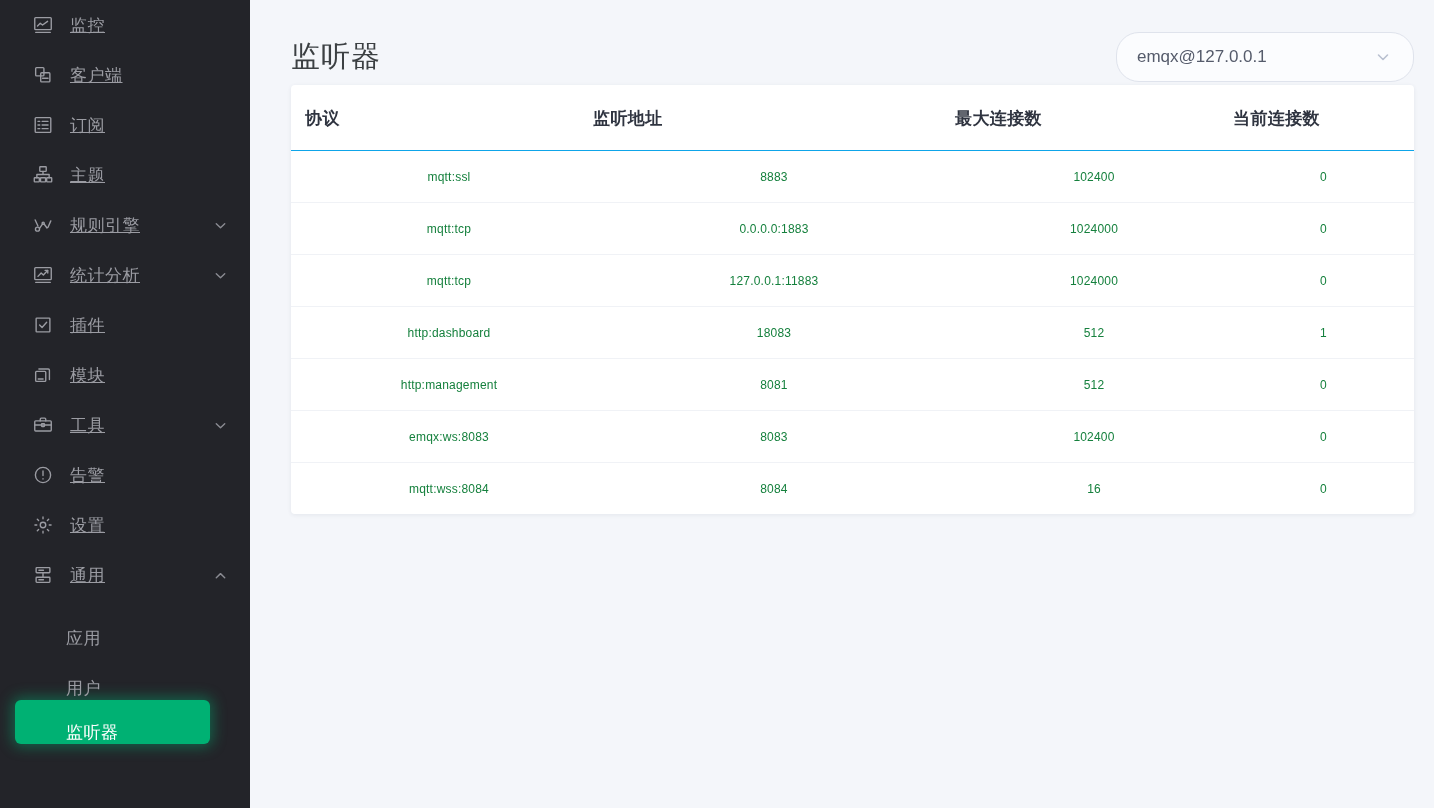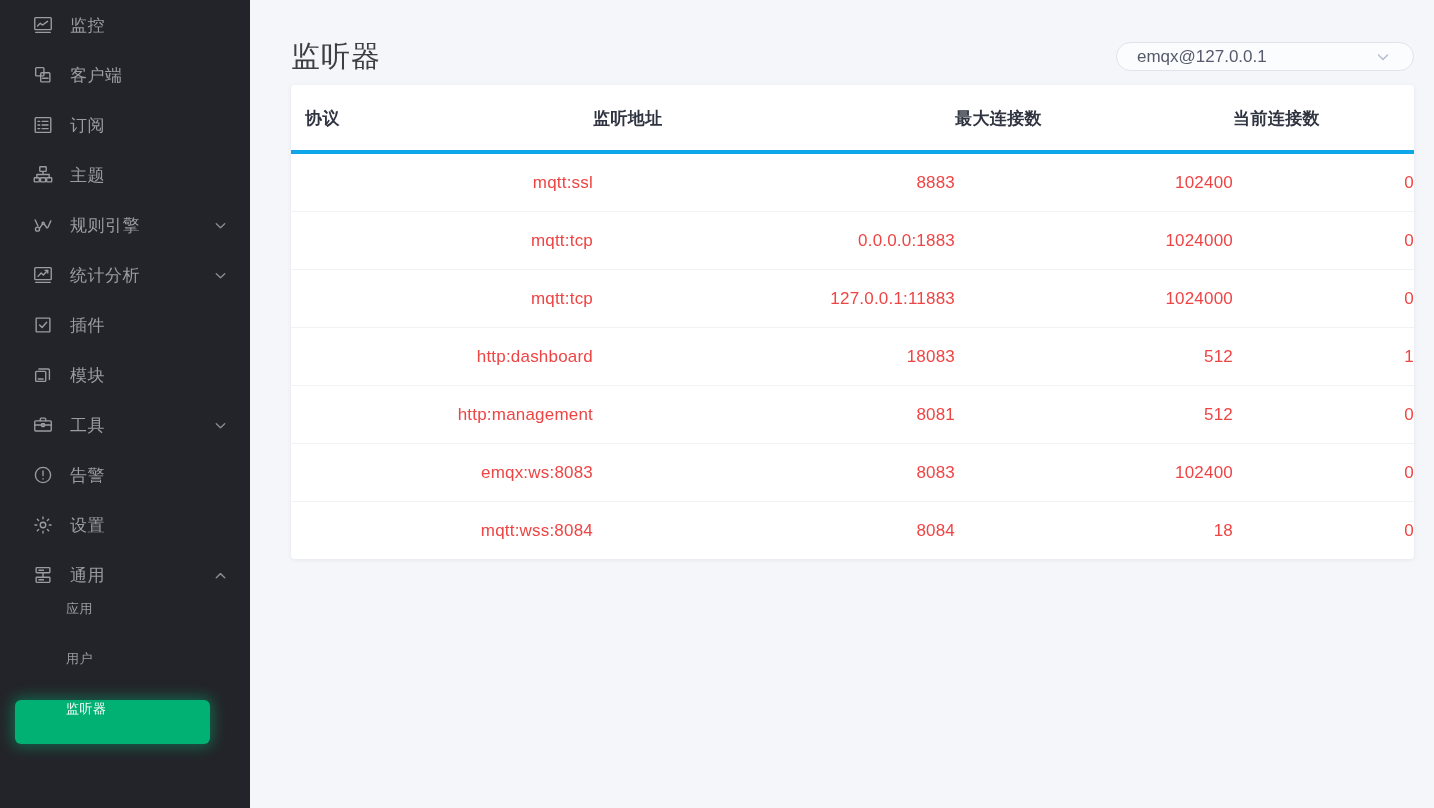--- a/index.html
+++ b/index.html
@@ -29,20 +29,21 @@
 
   .nav-item {
     height: 50px;
     display: flex;
     align-items: center;
     padding: 0 22px 0 30px;
     color: #9b9ca3;
     font-size: 17px;
     cursor: pointer;
     position: relative;
+    text-decoration: underline;
   }
 
   .nav-item .nav-icon {
     width: 26px;
     height: 26px;
     flex: 0 0 26px;
     margin-right: 14px;
     display: flex;
     align-items: center;
     justify-content: center;
@@ -63,24 +64,24 @@
     display: flex;
     align-items: center;
     justify-content: center;
     color: #8a8b92;
   }
 
   
   .sub-item {
     height: 50px;
     display: flex;
-    align-items: flex-start;
+    align-items: flex-end;
     padding-left: 66px;
     color: #9b9ca3;
-    font-size: 13px;
+    font-size: 17px;
     cursor: pointer;
     letter-spacing: 0.5px;
   }
 
   .sub-item.active {
     margin: 0 40px 0 15px;
     padding-left: 51px;
     height: 44px;
     background: #00b173;
     border-radius: 6px;
@@ -107,21 +108,21 @@
   #page-title {
     font-size: 29px;
     color: #3c4043;
     font-weight: normal;
     letter-spacing: 1px;
     line-height: 1.2;
   }
 
   #node-select {
     width: 298px;
-    height: 29px;
+    height: 50px;
     border: 1px solid #dfe3ec;
     border-radius: 23px;
     background: #fbfcfe;
     display: flex;
     align-items: center;
     justify-content: space-between;
     padding: 0 22px 0 20px;
     cursor: pointer;
     gap: 12px;
   }
@@ -150,28 +151,28 @@
     border-collapse: collapse;
     table-layout: fixed;
   }
 
   thead th {
     text-align: left;
     font-size: 17px;
     font-weight: bold;
     color: #2f3440;
     padding: 22px 0 20px 0;
-    border-bottom: 4px solid #0ea5e9;
+    border-bottom: 1px solid #0ea5e9;
     letter-spacing: 0.4px;
   }
 
   tbody td {
-    text-align: right;
-    font-size: 17px;
-    color: #ef4444;
+    text-align: center;
+    font-size: 12px;
+    color: #15803d;
     padding: 19px 0 18px 0;
     border-bottom: 1px solid #f0f2f6;
     letter-spacing: 0.2px;
   }
 
   tbody tr:last-child td { border-bottom: none; }
 
   .col-1 { width: 302px; padding-left: 14px !important; }
   .col-2 { width: 362px; margin-left: 16px; }
   .col-3 { width: 278px; }
@@ -404,20 +405,20 @@
           </tr>
           <tr>
             <td class="col-1">emqx:ws:8083</td>
             <td class="col-2">8083</td>
             <td class="col-3">102400</td>
             <td class="col-4">0</td>
           </tr>
           <tr>
             <td class="col-1">mqtt:wss:8084</td>
             <td class="col-2">8084</td>
-            <td class="col-3">18</td>
+            <td class="col-3">16</td>
             <td class="col-4">0</td>
           </tr>
         </tbody>
     </table>
   </div>
 
 </main>
 
 </body></html>

